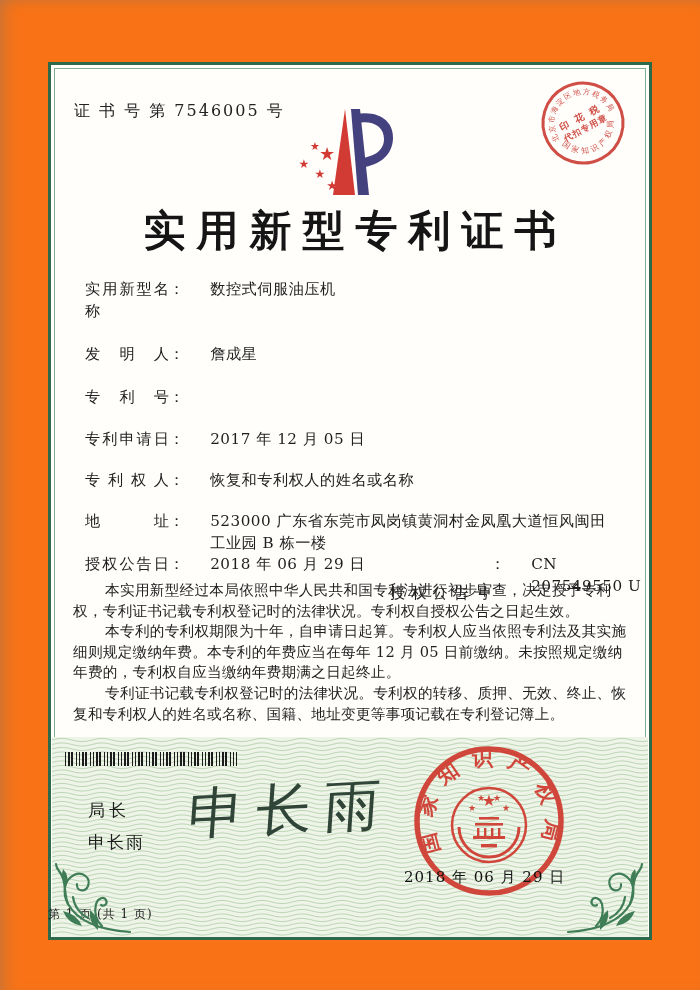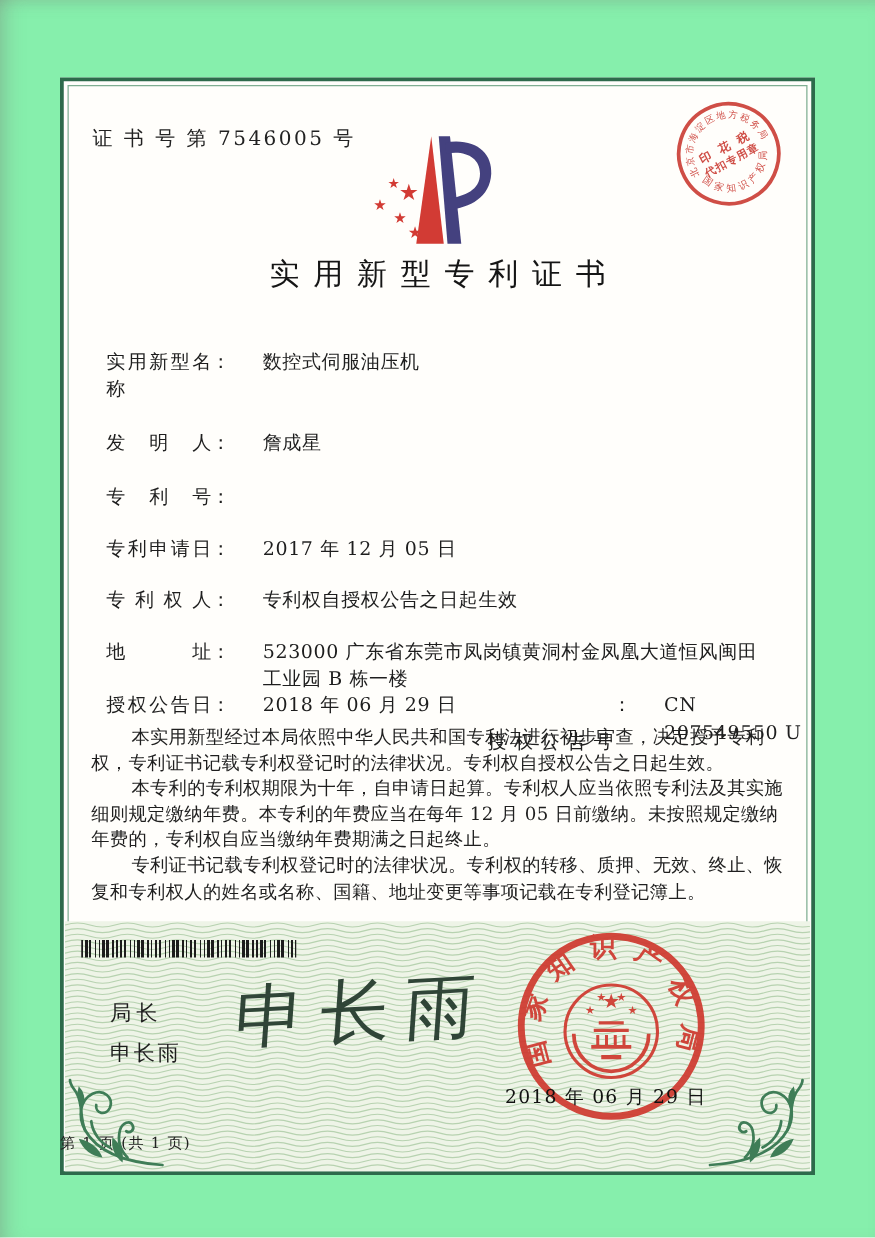--- a/index.html
+++ b/index.html
@@ -4,21 +4,21 @@
 <style>
   html,body{margin:0;padding:0;}
   body{
     width:700px;height:990px;
     background:#e9e9e5;
     font-family:"DejaVu Serif","Liberation Serif",serif;
     position:relative;overflow:hidden;
   }
   .page{
     position:absolute;left:0;top:0;width:700px;height:990px;
-    background:#86efac;
+    background:#f97316;
     box-shadow:inset 14px 0 18px -12px rgba(120,120,115,.45), inset 0 10px 14px -10px rgba(120,120,115,.35);
   }
   
   .frame{
     position:absolute;left:48px;top:62px;width:598px;height:872px;
     border:3px solid #2d6a4b;background:#fffefb;
   }
   .frame-inner{
     position:absolute;inset:3px;border:1.5px solid #7fae92;pointer-events:none;
   }
@@ -29,21 +29,21 @@
   }
   .band svg{position:absolute;left:0;top:0;}
   
   .cert-no{
     position:absolute;left:74px;top:101px;
     font-size:16px;letter-spacing:2px;color:#222;
   }
   .logo{position:absolute;left:296px;top:106px;width:104px;height:92px;}
   .title{
     position:absolute;left:48px;top:203px;width:604px;
-    text-align:center;font-size:24px;font-weight:400;color:#151515;
+    text-align:center;font-size:42px;font-weight:700;color:#151515;
     letter-spacing:11px;text-indent:11px;
   }
   
   .frow{
     position:absolute;left:85px;width:560px;display:flex;align-items:flex-start;
     font-size:15.2px;color:#1e1e1e;line-height:22px;
   }
   .flabel{
     display:inline-block;width:84px;text-align:justify;text-align-last:justify;
     flex:none;
@@ -186,21 +186,21 @@
       <span class="fcolon">：</span>
   </div>
   <div class="frow" style="top:428px">
     <span class="flabel">专利申请日</span>
       <span class="fcolon">：</span>
     <span class="fvalue">2017 年 12 月 05 日</span>
   </div>
   <div class="frow" style="top:469px">
     <span class="flabel">专利权人</span>
       <span class="fcolon">：</span>
-    <span class="fvalue">专利权自授权公告之日起生效</span>
+    <span class="fvalue">恢复和专利权人的姓名或名称</span>
   </div>
   <div class="frow" style="top:510px">
     <span class="flabel">地址</span>
       <span class="fcolon">：</span>
     <span class="fvalue">
       <span>523000 广东省东莞市凤岗镇黄洞村金凤凰大道恒风闽田</span><br>
       <span>工业园 B 栋一楼</span>
     </span>
   </div>
   <div class="frow" style="top:553px">

